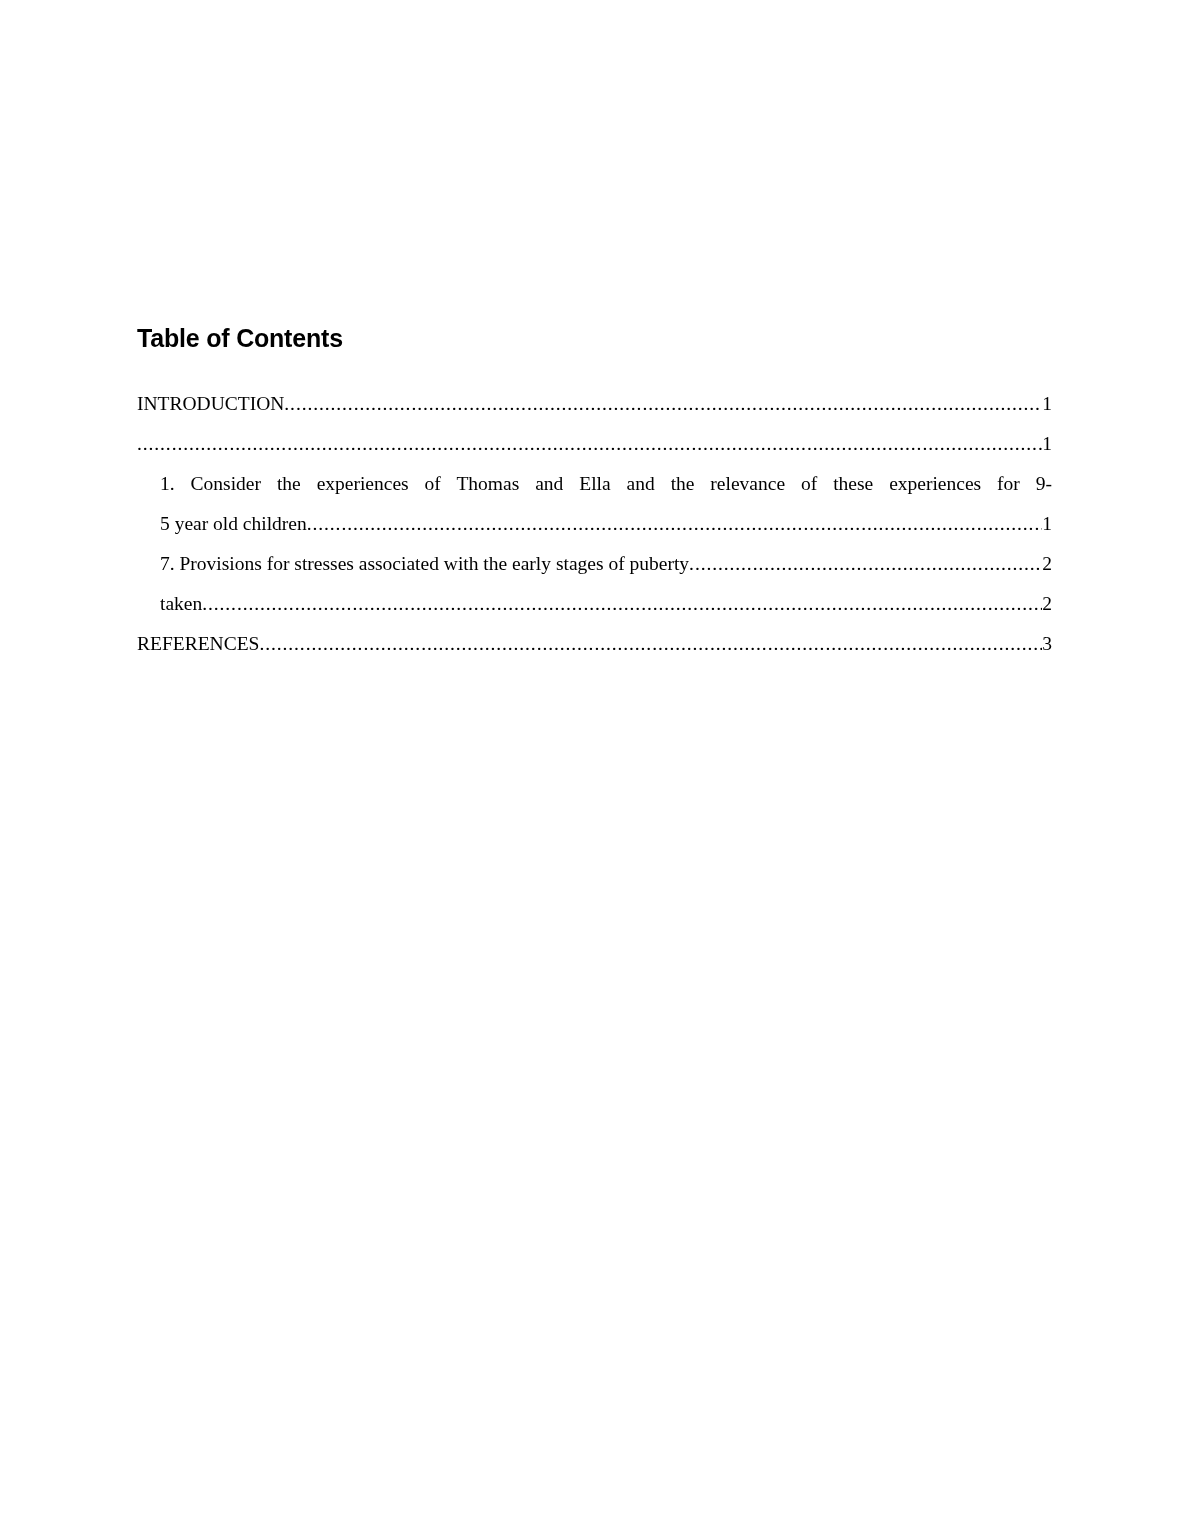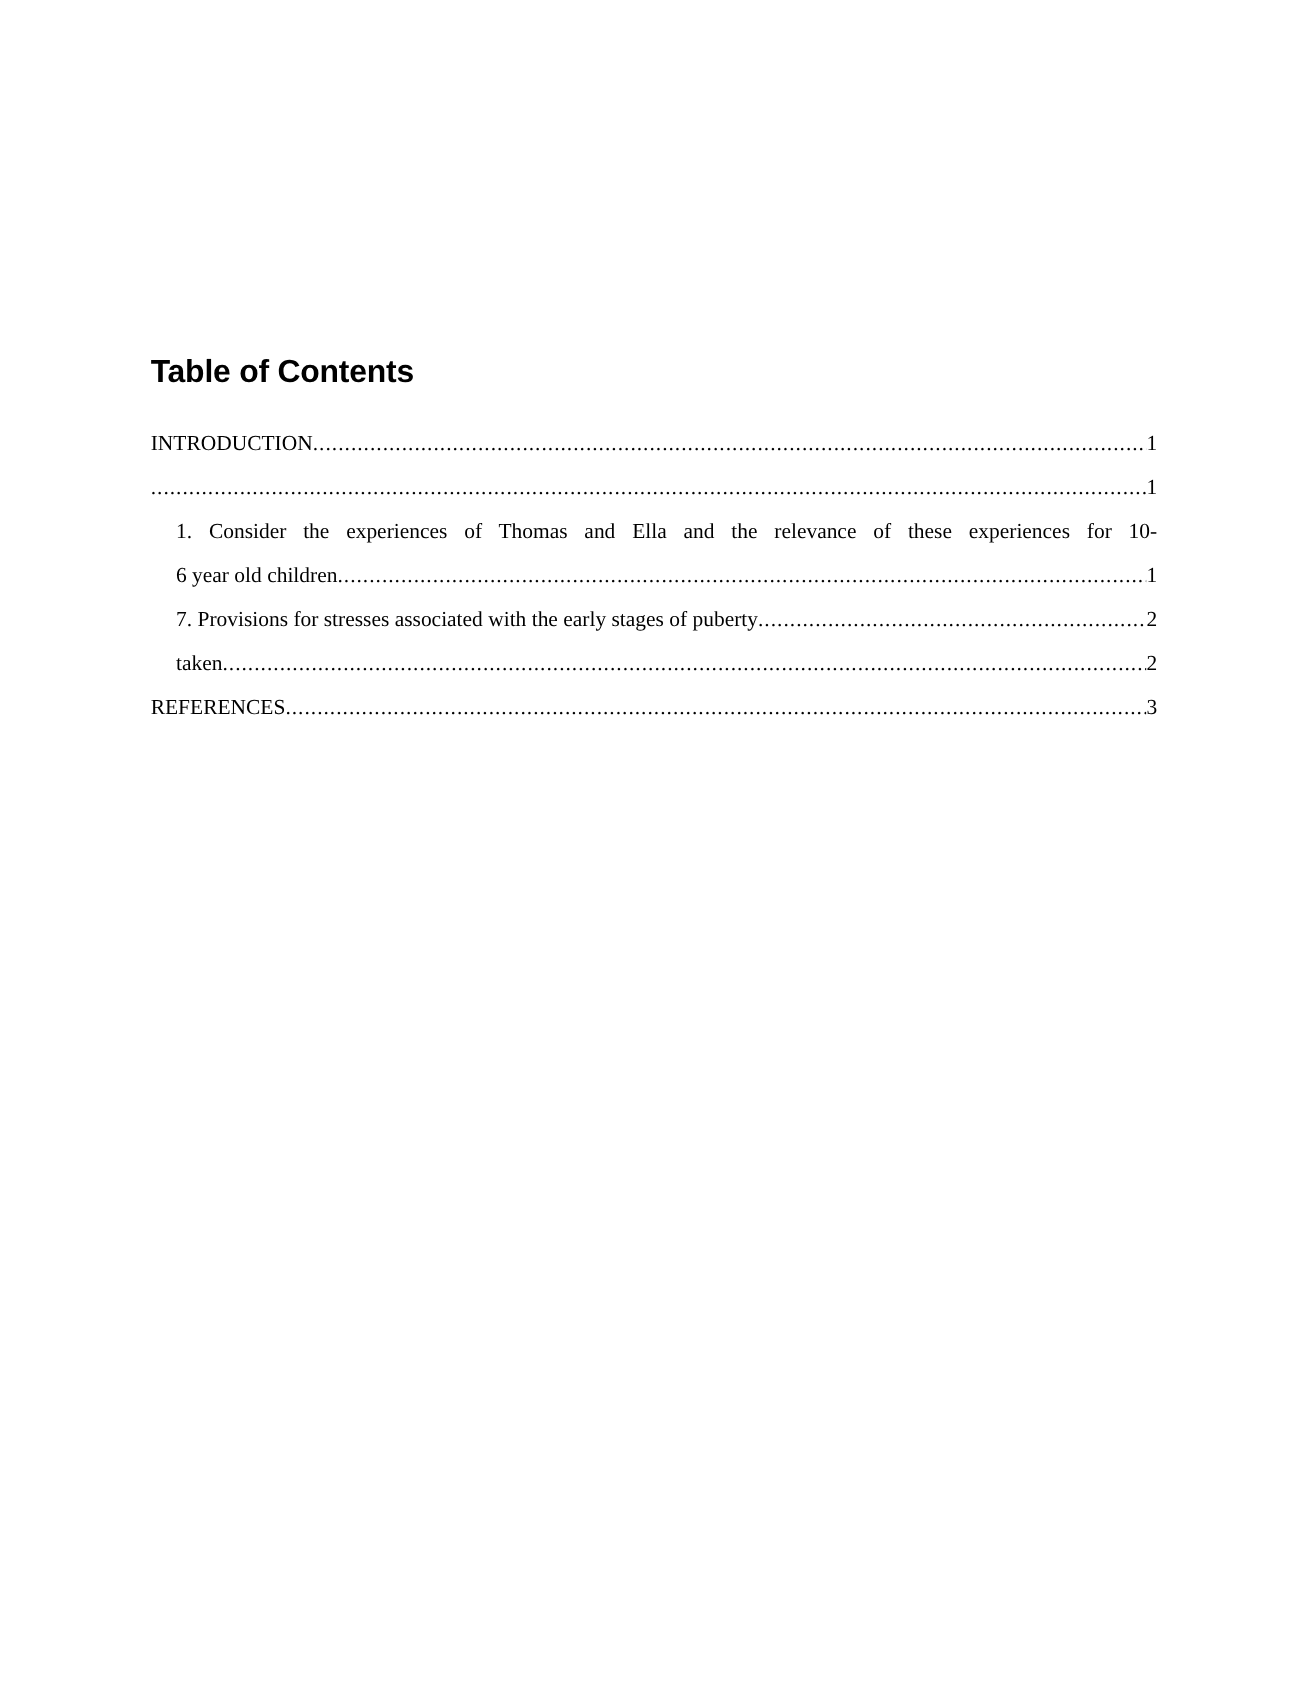--- a/index.html
+++ b/index.html
@@ -25,21 +25,21 @@
     position: absolute;
     left: 137px;
     top: 318px;
     width: 915px;   
   }
 
   
   .doc-title {
     font-family: "Liberation Sans", "DejaVu Sans", sans-serif;
     font-weight: bold;
-    font-size: 29px;
+    font-size: 25px;
     line-height: 40px;
     letter-spacing: -0.2px;
     color: #000000;
     margin: 0 0 26px 0;
     white-space: pre;
   }
 
   
   .toc {
     list-style: none;
@@ -127,23 +127,23 @@
         <div class="toc-entry level-1">
           <div class="entry-body">
             <div class="leader-line">
               <span class="leader-dots">...................................................................................................................................................................................................................................................................</span>
               <span class="page-num">1</span>
             </div>
           </div>
         </div>
         <div class="toc-entry level-2">
           <div class="entry-body">
-            <div class="wrap-line">1. Consider the experiences of Thomas and Ella and the relevance of these experiences for 10-</div>
+            <div class="wrap-line">1. Consider the experiences of Thomas and Ella and the relevance of these experiences for 9-</div>
             <div class="leader-line">
-              <span class="entry-text">6 year old children</span>
+              <span class="entry-text">5 year old children</span>
               <span class="leader-dots">...................................................................................................................................................................................................................................................................</span>
               <span class="page-num">1</span>
             </div>
           </div>
         </div>
         <div class="toc-entry level-2">
           <div class="entry-body">
             <div class="leader-line">
               <span class="entry-text">7. Provisions for stresses associated with the early stages of puberty</span>
               <span class="leader-dots">...................................................................................................................................................................................................................................................................</span>

